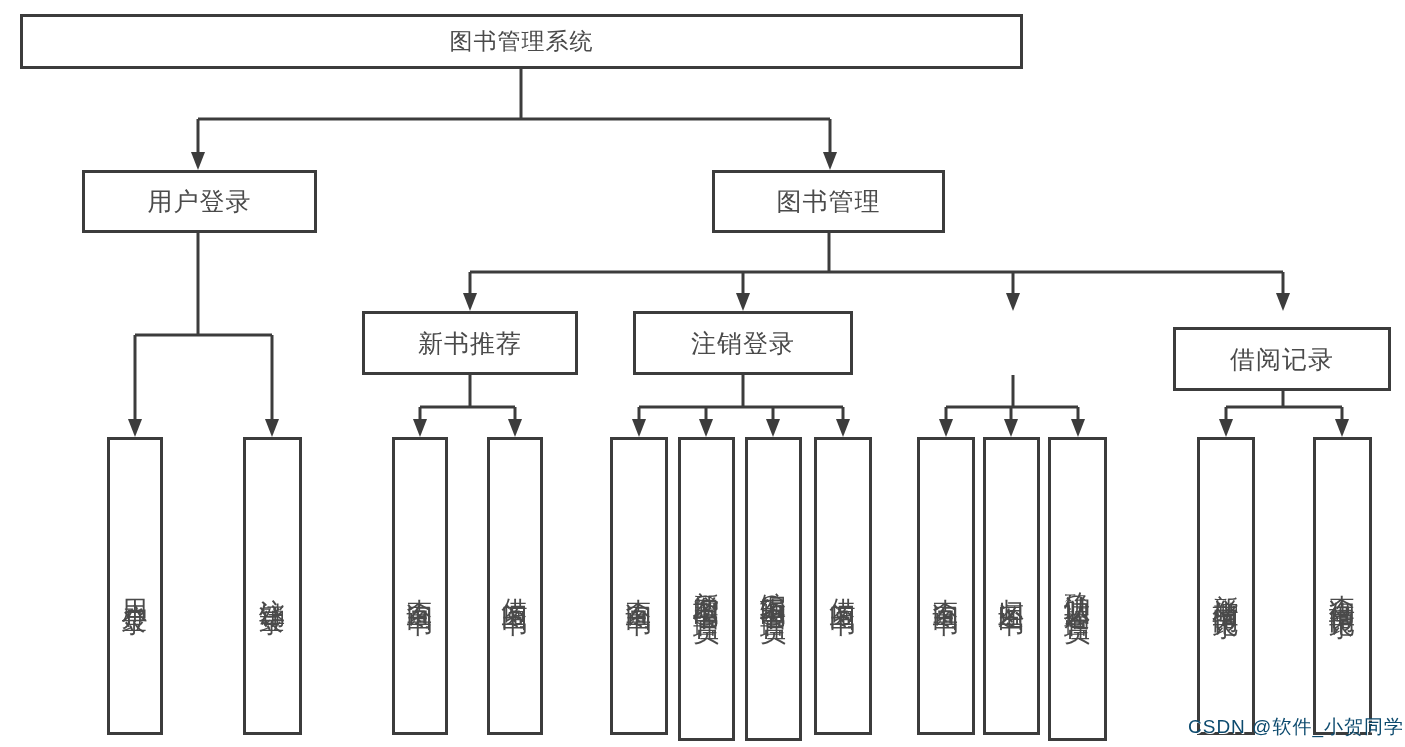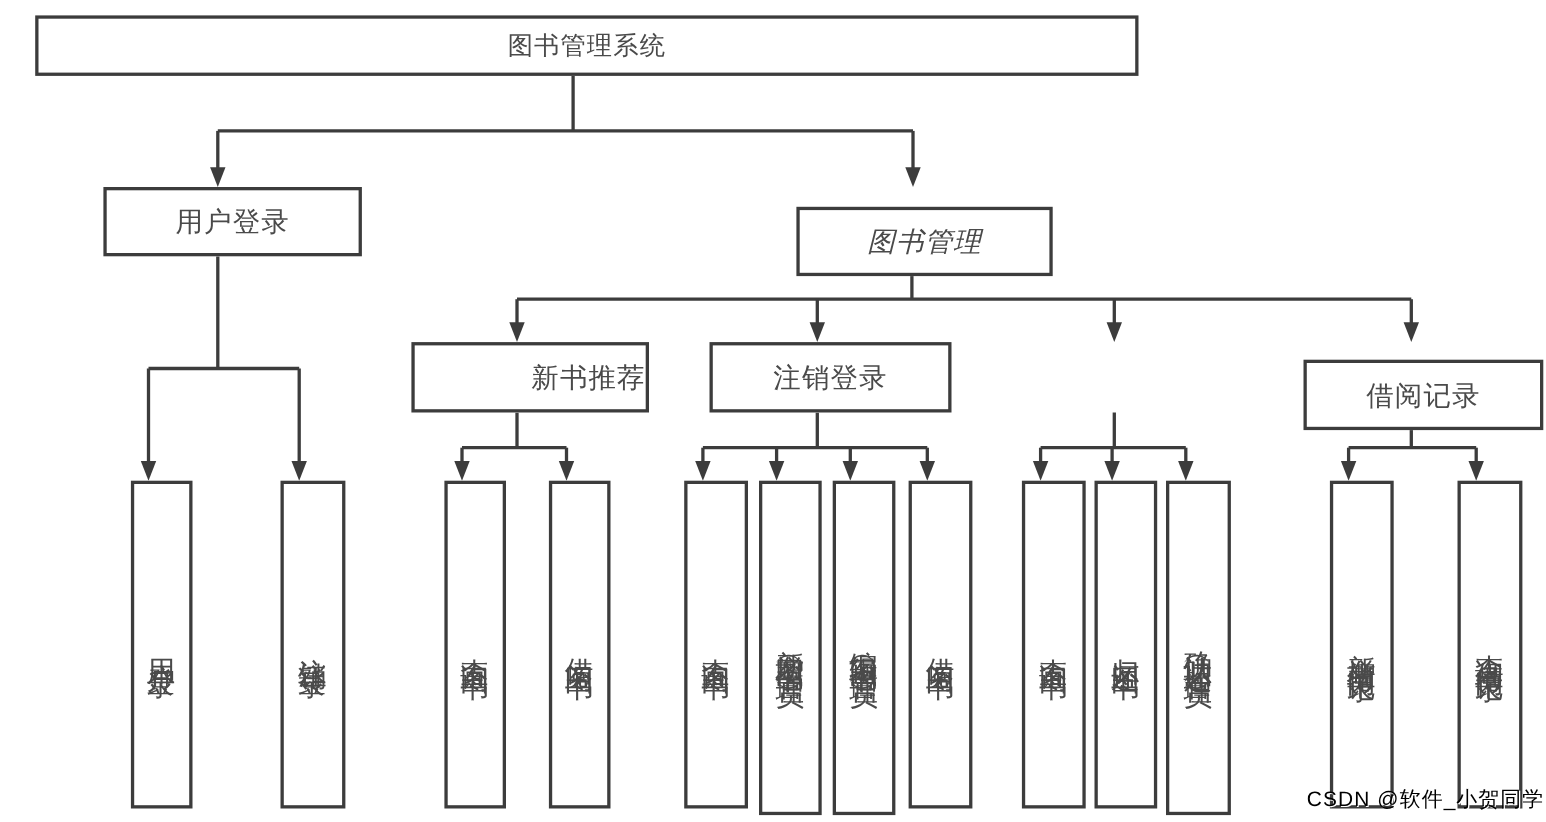--- a/index.html
+++ b/index.html
@@ -12,37 +12,36 @@
   }
   #wires{position:absolute;left:0;top:0;z-index:1;}
   .box{
     position:absolute;
     box-sizing:border-box;
     background:#ffffff;
     border:3px solid #3c3c3c;
     display:flex;align-items:center;justify-content:center;
     color:#4a4a4a;
     z-index:2;
-    margin-left:12px;
   }
   .hlabel{font-size:25px;letter-spacing:1px;white-space:nowrap;}
   .title-label{font-size:23px;letter-spacing:1px;white-space:nowrap;}
   .vbox .vlabel{
     writing-mode:vertical-rl;
     text-orientation:mixed;
     font-size:26px;
     letter-spacing:4px;
     line-height:1;
     white-space:nowrap;
   }
   #watermark{
     position:absolute;
     left:1188px;top:714px;
     font-size:19px;
-    color:#000000;
+    color:#0c4a6e;
     text-shadow:1px 1px 0 #ffffff;
     letter-spacing:1px;
     white-space:nowrap;
     z-index:3;
   }
 </style>
 </head>
 <body>
 
 <div id="canvas">
@@ -113,25 +112,25 @@
     </g>
   </svg>
 
   <div class="box" style="left:20px;top:14px;width:1003px;height:55px;">
     <span class="title-label">图书管理系统</span>
   </div>
 
   <div class="box" style="left:82px;top:170px;width:235px;height:63px;">
     <span class="hlabel">用户登录</span>
   </div>
-  <div class="box" style="left:712px;top:188px;width:233px;height:63px;font-style:italic;">
+  <div class="box" style="left:712px;top:170px;width:233px;height:63px;">
     <span class="hlabel">图书管理</span>
   </div>
 
-  <div class="box" style="left:362px;top:311px;width:216px;height:64px;justify-content:flex-end;">
+  <div class="box" style="left:362px;top:311px;width:216px;height:64px;">
     <span class="hlabel">新书推荐</span>
   </div>
   <div class="box" style="left:633px;top:311px;width:220px;height:64px;">
     <span class="hlabel">注销登录</span>
   </div>
   <div class="box" style="left:1173px;top:327px;width:218px;height:64px;">
     <span class="hlabel">借阅记录</span>
   </div>
 
   <div class="box vbox" style="left:107px;top:437px;width:56px;height:298px;">

